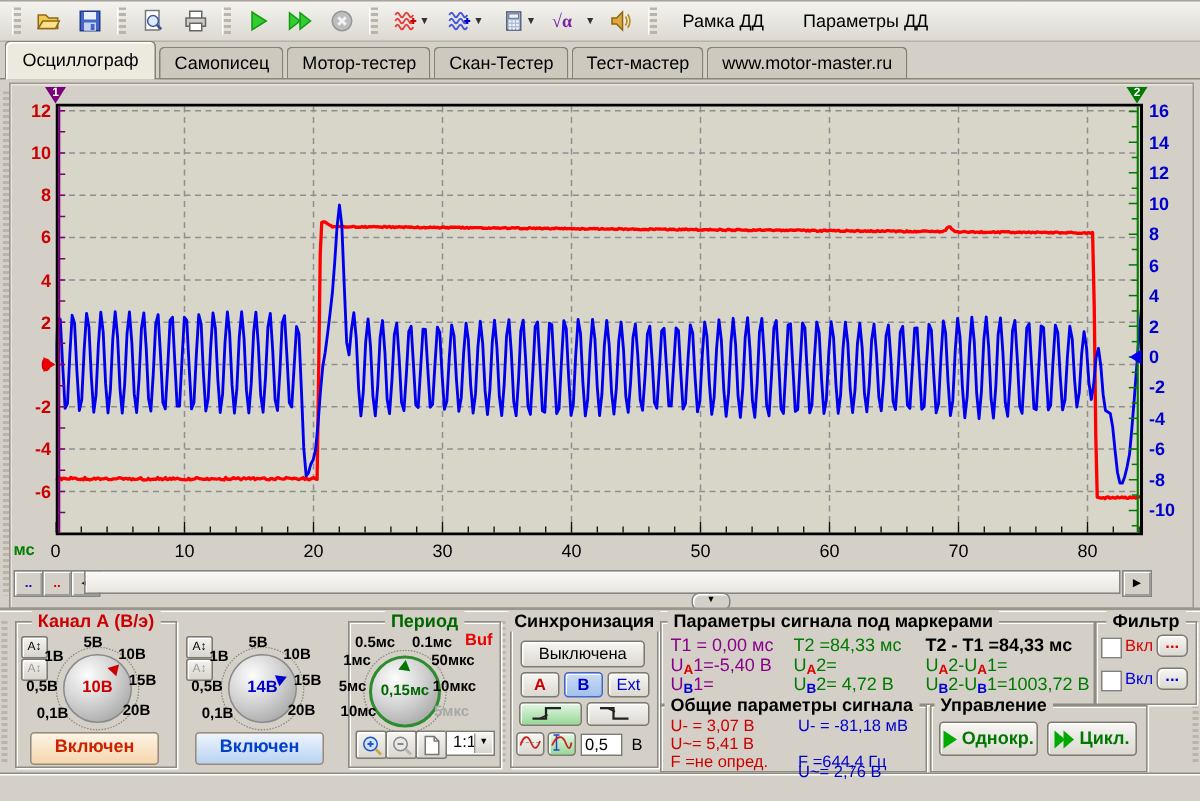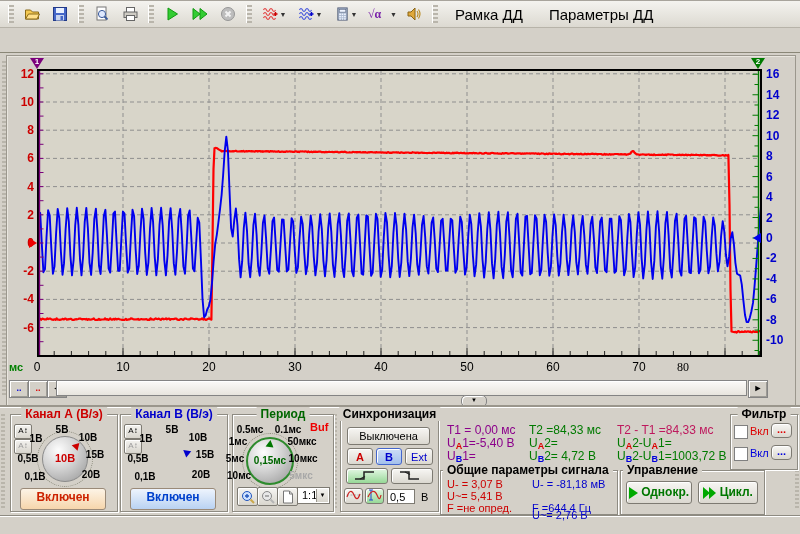--- a/index.html
+++ b/index.html
@@ -10,21 +10,21 @@
   #toolbar{position:absolute;left:0;top:0;width:800px;height:27px;
     background:linear-gradient(#f4f3ef,#dcd9d1);border-bottom:1px solid #b7b3a9;
     display:flex;align-items:center;padding-left:4px;box-sizing:border-box;}
   .grip{width:5px;height:18px;margin:0 4px;
     background:repeating-linear-gradient(#b9b5ab 0 2px,transparent 2px 4px);
     border-left:1px solid #fff;}
   .tbtn{width:26px;height:22px;border:1px solid transparent;display:flex;align-items:center;justify-content:center;background:transparent;}
   .tbtn.wide{width:34px;}
   .tbtn svg{display:block;}
   .ddarr{font-size:7px;color:#333;margin-left:1px;}
-  .menubtn{height:22px;padding:0 12px;display:flex;align-items:center;font-size:15px;background:transparent;border:1px solid transparent;}
+  .menubtn{height:22px;padding:0 12px;display:flex;align-items:center;font-size:12px;background:transparent;border:1px solid transparent;}
   
   #tabbar{position:absolute;left:0;top:28px;width:800px;height:24px;display:flex;align-items:flex-end;padding-left:3px;box-sizing:border-box;}
   #tabline{position:absolute;left:0;top:51px;width:800px;height:1px;background:#8a8777;z-index:1;}
   .tab{position:relative;margin-right:2px;padding:3px 9px 4px;background:#cdc9bf;border:1px solid #858275;border-bottom:none;
     border-radius:4px 4px 0 0;font-size:12px;white-space:nowrap;z-index:0;}
   .tab.active{background:#eceade;padding:5px 11px 6px;z-index:2;font-size:12px;box-shadow:inset 1px 1px 0 #fff;}
   
   #plotpanel{position:absolute;left:0;top:52px;width:800px;height:354px;background:#d4d0c8;}
   #plotborder{position:absolute;left:6px;top:2px;width:788px;height:349px;border:1px solid #9b978d;box-shadow:inset 1px 1px 0 #e9e6df;}
   #leftgrip{position:absolute;left:2px;top:8px;width:4px;height:336px;
@@ -169,20 +169,28 @@
           <polygon points="2,6 5,6 9,2 9,14 5,10 2,10" fill="#e0a83a" stroke="#8a6515"></polygon>
           <path d="M11 5 Q13 8 11 11 M12.5 3.5 Q15.5 8 12.5 12.5" fill="none" stroke="#b98a20" stroke-width="1.1"></path>
         </svg>
     </div>
     <div class="grip"></div>
     <div class="menubtn">Рамка ДД</div>
     <div class="menubtn">Параметры ДД</div>
   </div>
 
   <div id="tabline"></div>
+  <div id="tabbar">
+      <div class="tab active">Осциллограф</div>
+      <div class="tab">Самописец</div>
+      <div class="tab">Мотор-тестер</div>
+      <div class="tab">Скан-Тестер</div>
+      <div class="tab">Тест-мастер</div>
+      <div class="tab">www.motor-master.ru</div>
+    </div>
 
   <div id="plotpanel">
     <div id="plotborder"></div>
     <div id="leftgrip"></div>
   </div>
 
   <svg id="plot" class="abs" style="left:37px;top:68px;" width="725" height="288" viewBox="0 0 725 288">
       <rect x="0" y="0" width="725" height="288" fill="#d8d5c9"></rect>
       <line x1="2" y1="4.800000000000011" x2="723" y2="4.800000000000011" stroke="#8f8f8f" stroke-width="1" stroke-dasharray="4 3"></line>
       <line x1="2" y1="33" x2="723" y2="33" stroke="#8f8f8f" stroke-width="1" stroke-dasharray="4 3"></line>
@@ -326,21 +334,21 @@
       <span class="ylab" style="left: 766px; width: 30px; color: rgb(0, 0, 204); top: 311.84px;">-8</span>
       <span class="ylab" style="left: 766px; width: 30px; color: rgb(0, 0, 204); top: 332.3px;">-10</span>
       <span class="xlab" style="left: 22px;">0</span>
       <span class="xlab" style="left: 108px;">10</span>
       <span class="xlab" style="left: 194px;">20</span>
       <span class="xlab" style="left: 280px;">30</span>
       <span class="xlab" style="left: 366px;">40</span>
       <span class="xlab" style="left: 452px;">50</span>
       <span class="xlab" style="left: 538px;">60</span>
       <span class="xlab" style="left: 624px;">70</span>
-      <span class="xlab" style="left: 668px; font-family: Liberation Serif, serif;">80</span>
+      <span class="xlab" style="left: 710px;">80</span>
     </div>
 
   <div id="zeroA"></div>
   <div id="zeroB"></div>
   <span id="xunit">мс</span>
 
   <div class="sbtn" style="left:9px;"><span style="color:#0000dd">..</span></div>
   <div class="sbtn" style="left:28px;"><span style="color:#dd0000">..</span></div>
   <div class="sbtn" style="left:47px;">◄</div>
   <div id="sthumb"></div>
@@ -357,25 +365,25 @@
     <span class="gtitle center" style="color:#cc0000">Канал А (В/э)</span>
   </div>
   <div class="smallbtn" style="left:14px;top:423px;">A↕</div>
   <div class="smallbtn" style="left:14px;top:438px;color:#9a9a9a;">A↕</div>
   <div class="knob" style="left:42px;top:435px;">
     <span class="knobval" style="color:#cc0000">10В</span>
   </div>
   <div class="ptr" style="left:73px;top:441px;border-bottom:7px solid #cc0000;transform:rotate(43deg);"></div>
   <div class="onbtn" style="left:20px;top:487px;width:86px;color:#cc2200;background:linear-gradient(#fdf4e6,#f6d6ac);">Включен</div>
 
-  <div class="group" style="left:120px;top:413px;width:106px;height:96px;">
-    <span class="gtitle center" style="color:#0000cc">Канал В (В/э)</span>
-  </div>
   <div class="smallbtn" style="left:124px;top:423px;">A↕</div>
   <div class="smallbtn" style="left:124px;top:438px;color:#9a9a9a;">A↕</div>
+  <div class="knob" style="left:152px;top:435px;">
+    <span class="knobval" style="color:#0000cc">14В</span>
+  </div>
   <div class="ptr" style="left:184px;top:448px;border-bottom:7px solid #0000cc;transform:rotate(68deg);"></div>
   <div class="onbtn" style="left:130px;top:487px;width:86px;color:#0040cc;background:linear-gradient(#eef4fd,#b9d2f2);">Включен</div>
 
   <div class="group" style="left:232px;top:413px;width:100px;height:96px;">
     <span class="gtitle center" style="color:#006600">Период</span>
   </div>
   <span class="abs" style="left:310px;top:420px;color:#ee0000;font-weight:bold;font-size:11px;">Buf</span>
   <div class="knob" style="left:246px;top:436px;border:2px solid #2e8b2e;">
     <span class="knobval" style="color:#006600;font-size:10px;top:16px;">0,15мс</span>
   </div>
@@ -432,20 +440,23 @@
   </div>
   <div class="btn3d" style="left:365px;top:487px;width:19px;height:16px;background:linear-gradient(#e3f7e3,#97d897);">
     <svg width="15" height="12" viewBox="0 0 15 12">
         <path d="M4 1 V11 M2 1 H6 M2 11 H6" stroke="#2244cc" stroke-width="1"></path>
         <path d="M1 8 C4 1 8 1 10 6 S13 11 14 6" fill="none" stroke="#cc2222" stroke-width="1.2"></path>
       </svg>
   </div>
   <input class="lvl" style="left: 387px; top: 488px;" value="0,5">
   <span class="abs" style="left:421px;top:490px;font-size:11px;">В</span>
 
+  <div class="group" style="left:440px;top:413px;width:288px;height:54px;">
+    <span class="gtitle" style="left:4px;">Параметры сигнала под маркерами</span>
+  </div>
 
   <div class="group" style="left:730px;top:413px;width:66px;height:54px;">
     <span class="gtitle center">Фильтр</span>
   </div>
   <div class="chk" style="left:734px;top:424px;"></div>
   <span class="abs" style="left:750px;top:424px;color:#dd0000;font-size:11px;">Вкл</span>
   <div class="btn3d" style="left:771px;top:422px;width:21px;height:15px;line-height:10px;color:#dd0000;font-weight:bold;border-radius:4px;">...</div>
   <div class="chk" style="left:734px;top:446px;"></div>
   <span class="abs" style="left:750px;top:446px;color:#0000dd;font-size:11px;">Вкл</span>
   <div class="btn3d" style="left:771px;top:444px;width:21px;height:15px;line-height:10px;color:#0000dd;font-weight:bold;border-radius:4px;">...</div>
@@ -493,21 +504,21 @@
     <span class="klab" style="left: 250px; top: 428px; color: rgb(0, 0, 0);">0.5мс</span>
     <span class="klab" style="left: 288px; top: 428px; color: rgb(0, 0, 0);">0.1мс</span>
     <span class="klab" style="left: 238px; top: 440px; color: rgb(0, 0, 0);">1мс</span>
     <span class="klab" style="left: 302px; top: 440px; color: rgb(0, 0, 0);">50мкс</span>
     <span class="klab" style="left: 235px; top: 457px; color: rgb(0, 0, 0);">5мс</span>
     <span class="klab" style="left: 303px; top: 457px; color: rgb(0, 0, 0);">10мкс</span>
     <span class="klab" style="left: 239px; top: 474px; color: rgb(0, 0, 0);">10мс</span>
     <span class="klab" style="left: 301px; top: 474px; color: rgb(168, 168, 168);">5мкс</span>
     <div class="seg abs" style="left: 447px; top: 422px;"><span style="color: rgb(139, 0, 139);">T1 = 0,00 мс</span></div>
     <div class="seg abs" style="left: 529px; top: 422px;"><span style="color: rgb(0, 122, 0);">T2 =84,33 мс</span></div>
-    <div class="seg abs" style="left: 617px; top: 422px;"><span style="color: #be185d;">T2 - T1 =84,33 мс</span></div>
+    <div class="seg abs" style="left: 617px; top: 422px;"><span style="color: #000000; font-weight: bold;">T2 - T1 =84,33 мс</span></div>
     <div class="seg abs" style="left: 447px; top: 435px;"><span style="color: rgb(139, 0, 139);">U</span><span class="sub" style="color: rgb(221, 0, 0);">А</span><span style="color: rgb(139, 0, 139);">1=-5,40 В</span></div>
     <div class="seg abs" style="left: 529px; top: 435px;"><span style="color: rgb(0, 122, 0);">U</span><span class="sub" style="color: rgb(221, 0, 0);">А</span><span style="color: rgb(0, 122, 0);">2=</span></div>
     <div class="seg abs" style="left: 617px; top: 435px;"><span style="color: rgb(0, 122, 0);">U</span><span class="sub" style="color: rgb(221, 0, 0);">А</span><span style="color: rgb(0, 122, 0);">2-U</span><span class="sub" style="color: rgb(221, 0, 0);">А</span><span style="color: rgb(0, 122, 0);">1=</span></div>
     <div class="seg abs" style="left: 447px; top: 448px;"><span style="color: rgb(139, 0, 139);">U</span><span class="sub" style="color: rgb(0, 0, 221);">В</span><span style="color: rgb(139, 0, 139);">1=</span></div>
     <div class="seg abs" style="left: 529px; top: 448px;"><span style="color: rgb(0, 122, 0);">U</span><span class="sub" style="color: rgb(0, 0, 221);">В</span><span style="color: rgb(0, 122, 0);">2= 4,72 В</span></div>
     <div class="seg abs" style="left: 617px; top: 448px;"><span style="color: rgb(0, 122, 0);">U</span><span class="sub" style="color: rgb(0, 0, 221);">В</span><span style="color: rgb(0, 122, 0);">2-U</span><span class="sub" style="color: rgb(0, 0, 221);">В</span><span style="color: rgb(0, 122, 0);">1=1003,72 В</span></div>
     <div class="cline" style="left: 447px; top: 477px; color: rgb(204, 0, 0); font-weight: normal;">U- = 3,07 В</div>
     <div class="cline" style="left: 447px; top: 489px; color: rgb(204, 0, 0); font-weight: normal;">U~= 5,41 В</div>
     <div class="cline" style="left: 447px; top: 501px; color: rgb(204, 0, 0); font-weight: normal;">F =не опред.</div>
     <div class="cline" style="left: 532px; top: 477px; color: rgb(0, 0, 204); font-weight: normal;">U- = -81,18 мВ</div>

